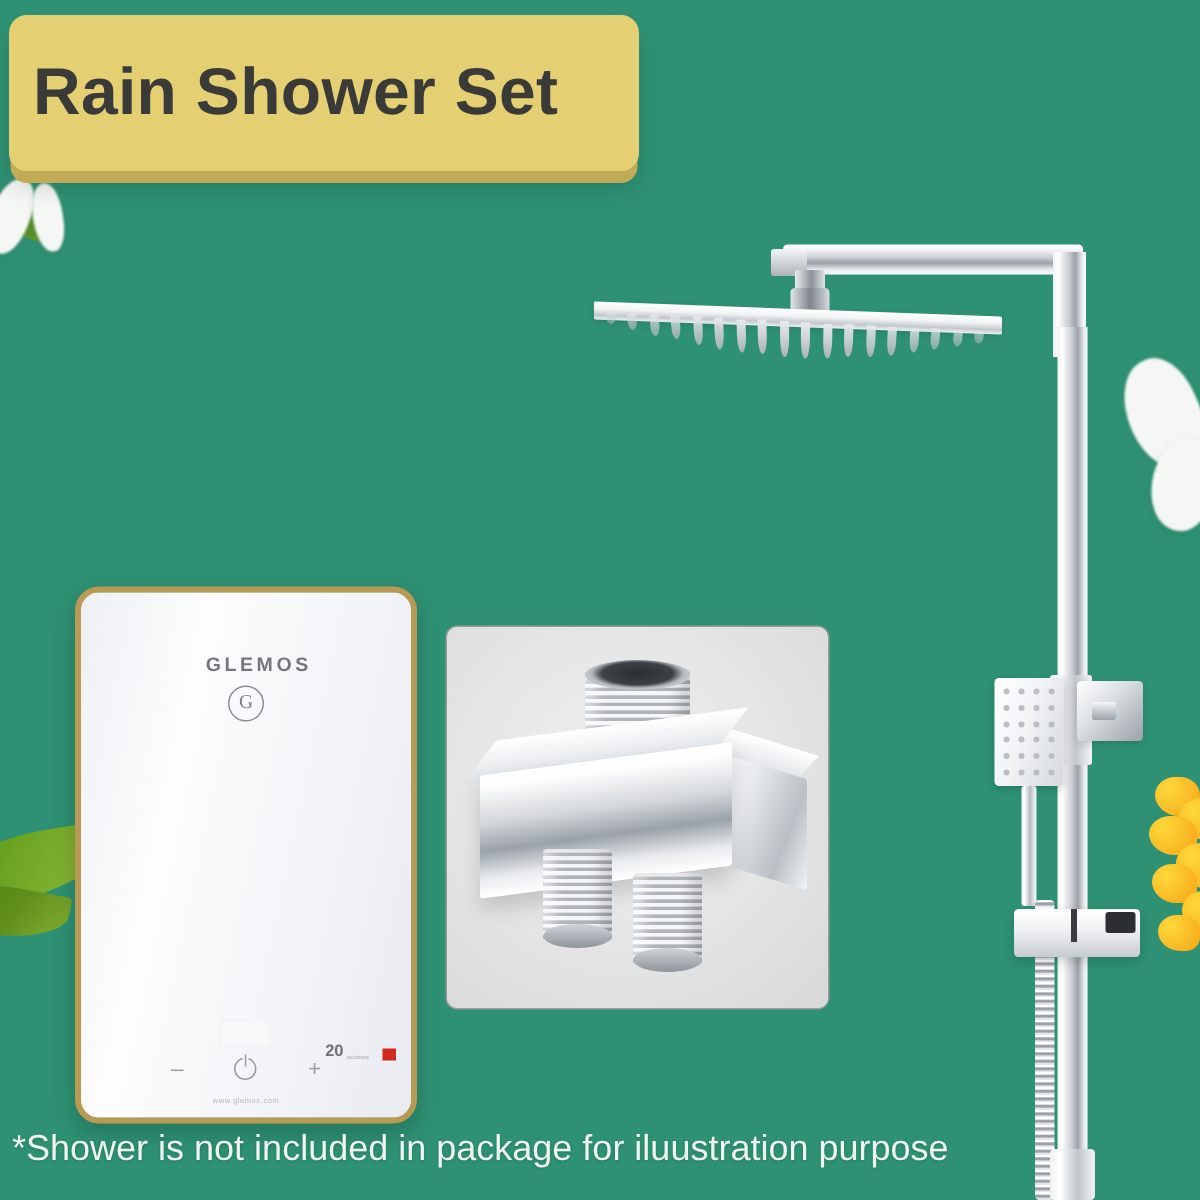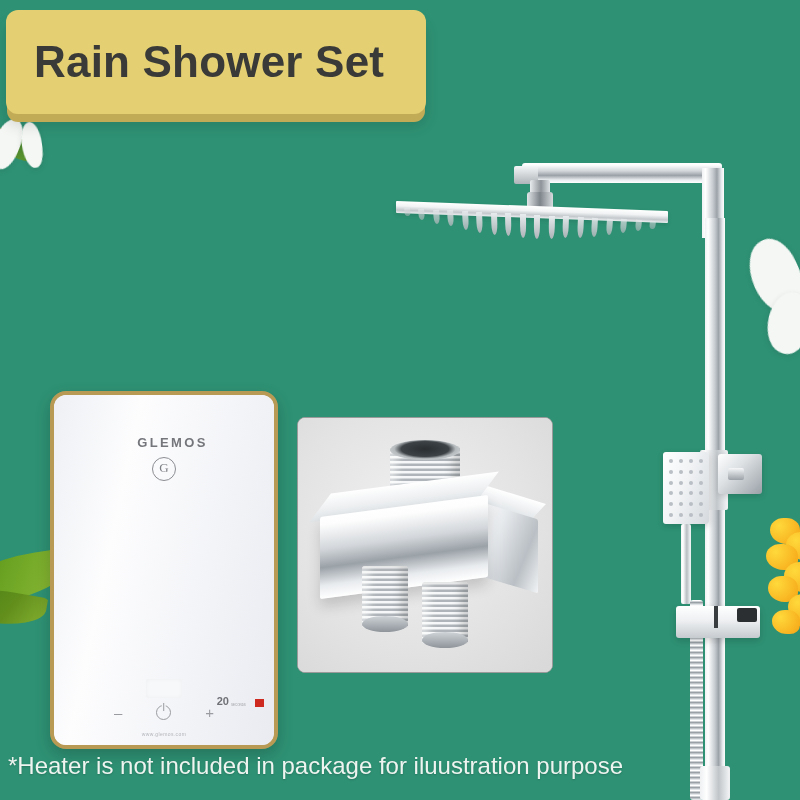--- a/index.html
+++ b/index.html
@@ -83,21 +83,21 @@
     position: absolute;
     left: 6px; top: 10px;
     width: 420px; height: 104px;
     background: #e4d072;
     border-radius: 12px;
     box-shadow: 0 9px 0 -1px #c2ab57, 0 12px 14px rgba(0,0,0,.13);
     display: flex;
     align-items: center;
   }
   #title-banner .title-text {
-    margin-left: 28px;
+    margin-left: 16px;
     font-size: 44px;
     font-weight: bold;
     color: #3a3a38;
     letter-spacing: .2px;
     line-height: 1;
     white-space: nowrap;
   }
 
   
   #disclaimer {
@@ -601,15 +601,15 @@
       <div id="valve-port-bl-rim"></div>
       <div class="thread-port" id="valve-port-br"></div>
       <div id="valve-port-br-rim"></div>
     </div>
   </div>
 
   <div id="title-banner">
     <div class="title-text">Rain Shower Set</div>
   </div>
 
-  <div id="disclaimer">*Heater is not included in package for iluustration purpose</div>
+  <div id="disclaimer">*Shower is not included in package for iluustration purpose</div>
 
 </div>
 
 </body></html>

